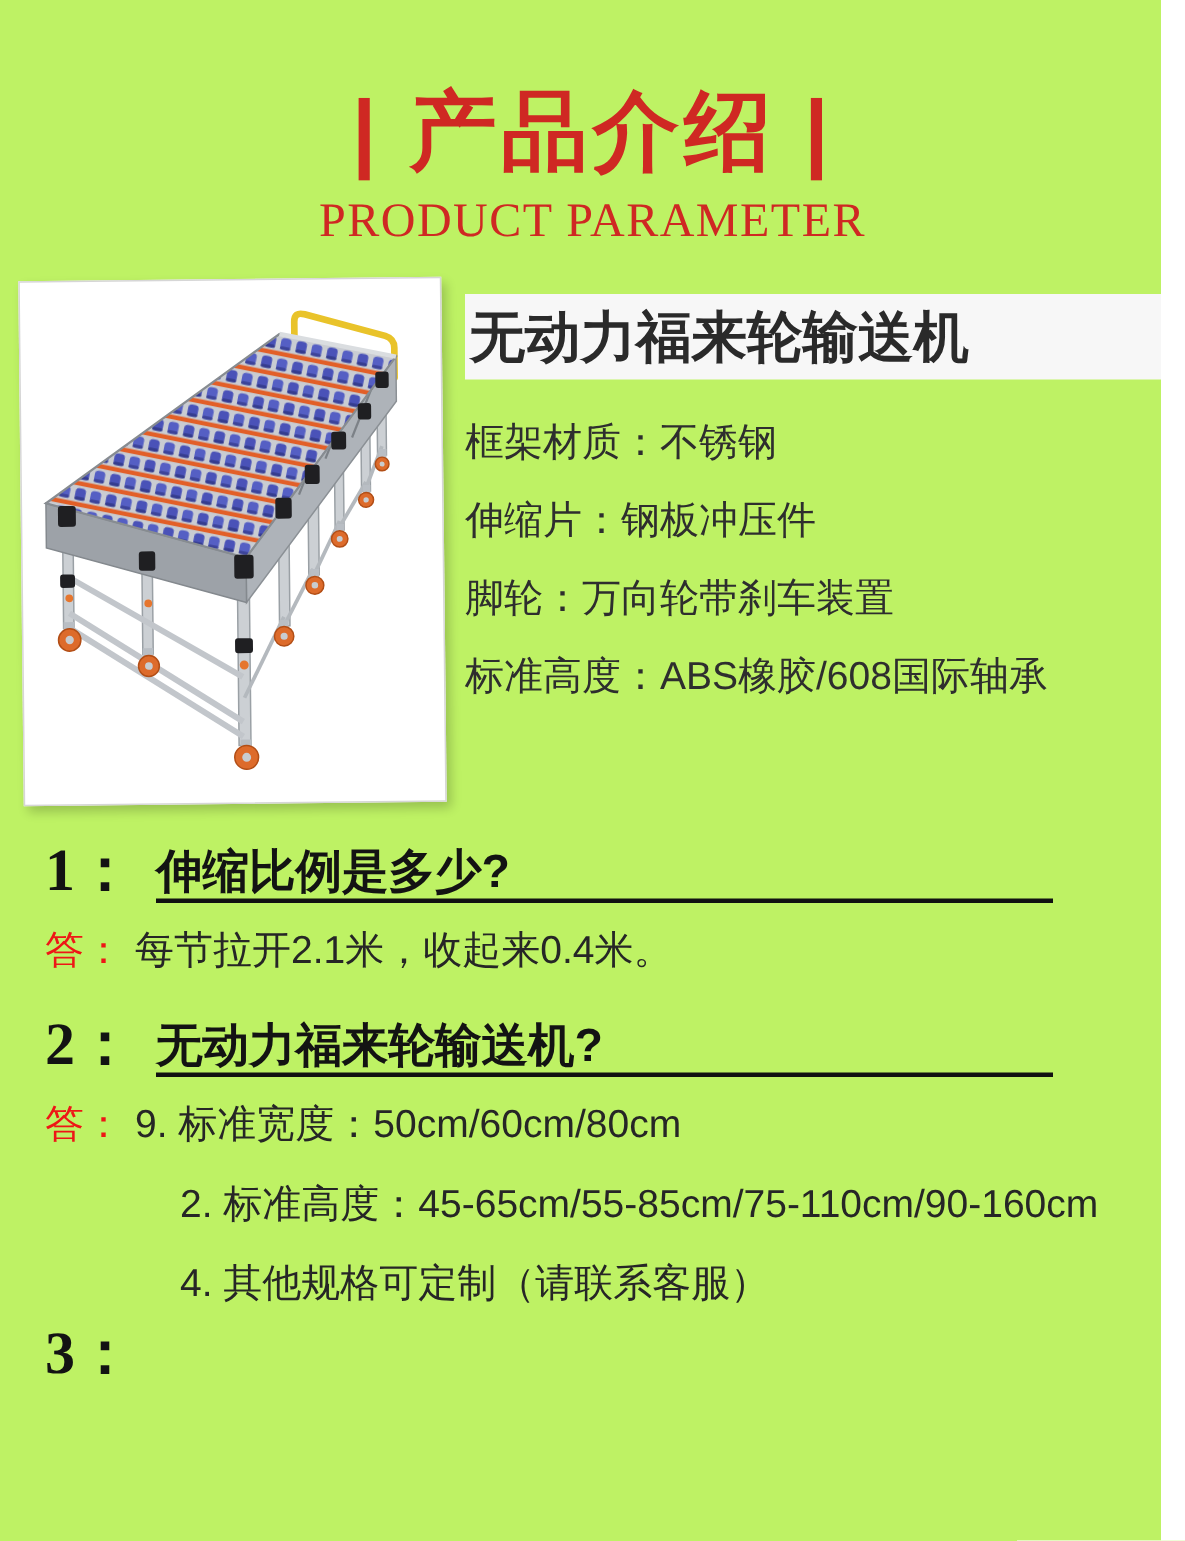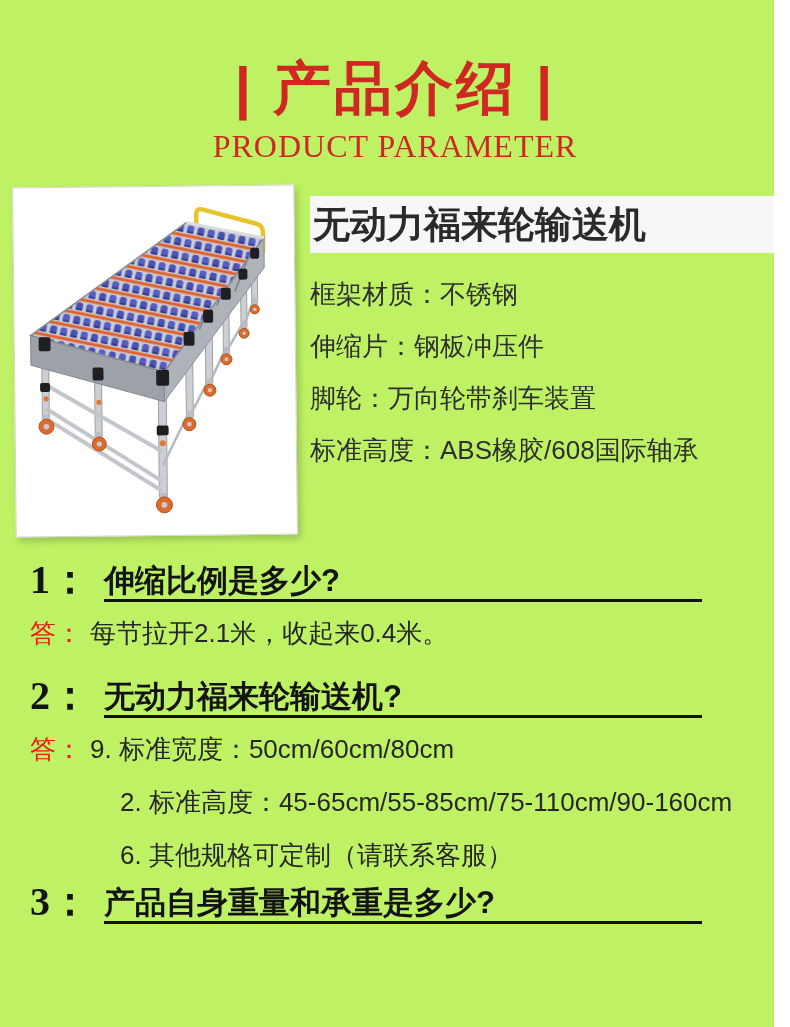--- a/index.html
+++ b/index.html
@@ -199,23 +199,22 @@
 
   <div class="qa qa2">
     <div class="q-row">
       <span class="q-num">2：</span>
       <span class="q-line"><span class="q-text">无动力福来轮输送机?</span></span>
     </div>
     <div class="a-row">
       <span class="a-label">答：</span><span class="a-text">9. 标准宽度：50cm/60cm/80cm</span>
     </div>
     <div class="a-cont">2. 标准高度：45-65cm/55-85cm/75-110cm/90-160cm</div>
-    <div class="a-cont">6. 其他规格可定制（请联系客服）</div>
+    <div class="a-cont">4. 其他规格可定制（请联系客服）</div>
   </div>
 
   <div class="qa qa3">
     <div class="q-row">
       <span class="q-num">3：</span>
-      <span class="q-line"><span class="q-text">产品自身重量和承重是多少?</span></span>
     </div>
   </div>
 
 </div>
 
 </body></html>

